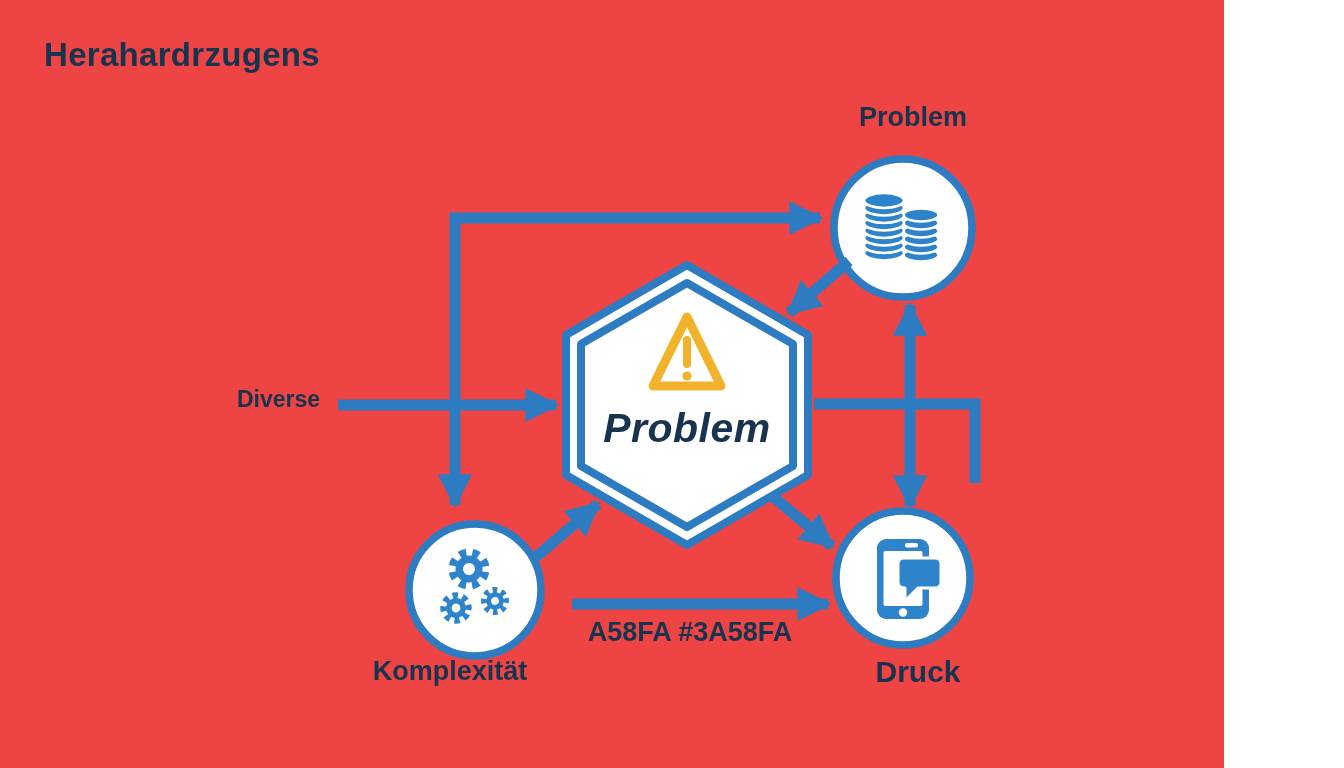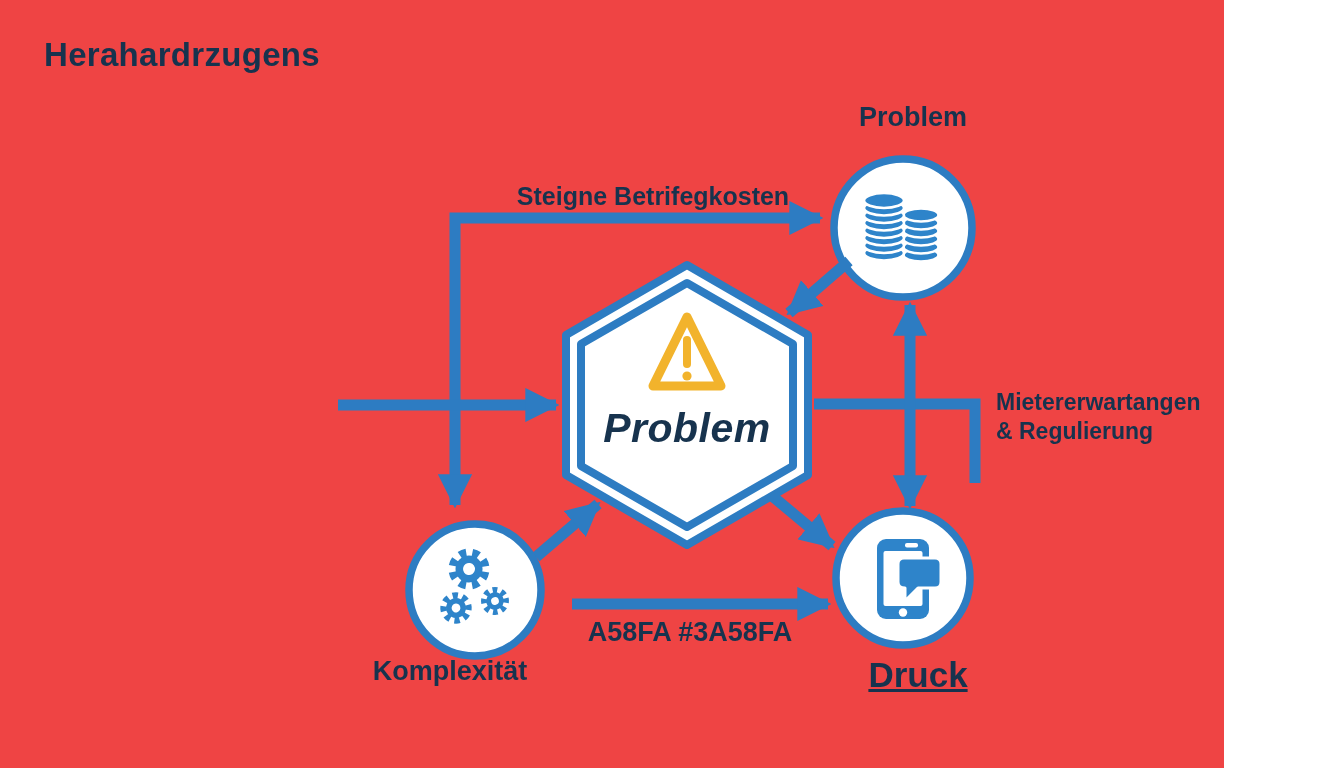--- a/index.html
+++ b/index.html
@@ -10,21 +10,21 @@
   svg.layer{position:absolute;left:0;top:0;}
   .lbl{position:absolute;font-weight:bold;color:#17334e;}
   .title{left:44px;top:34px;font-size:33px;line-height:41px;letter-spacing:.3px;}
   .kosten-label{left:833px;top:102px;width:160px;text-align:center;font-size:27px;}
   .steigne-label{left:493px;top:182px;width:320px;text-align:center;font-size:25px;}
   .diverse-label{left:40px;top:385px;width:280px;text-align:right;font-size:23px;line-height:28px;}
   .mieter-label{left:996px;top:388px;width:280px;text-align:left;font-size:23px;line-height:29px;}
   .problem-label{left:587px;top:405px;width:200px;text-align:center;font-size:41px;letter-spacing:.5px;font-style:italic;}
   .a58fa-label{left:552px;top:617px;width:276px;text-align:center;font-size:27px;}
   .komplex-label{left:350px;top:656px;width:200px;text-align:center;font-size:27px;}
-  .druck-label{left:838px;top:655px;width:160px;text-align:center;font-size:35px;text-decoration:underline;}
+  .druck-label{left:838px;top:655px;width:160px;text-align:center;font-size:30px;}
 </style>
 </head>
 <body>
 
 <div class="canvas">
 
   <svg class="layer" width="1344" height="768" viewBox="0 0 1344 768">
     <defs>
       <marker id="ah" viewBox="0 0 10 10" refX="9" refY="5" markerWidth="3.1" markerHeight="3.1" orient="auto-start-reverse" markerUnits="strokeWidth">
         <path d="M0,0 L10,5 L0,10 Z" fill="#2d7cc2"></path>
@@ -104,29 +104,25 @@
       <path d="M904,558 L935,558 Q941,558 941,564 L941,582 Q941,588 935,588 L918,588 L905,601 L905,588 Q898,588 898,582 L898,564 Q898,558 904,558 Z" fill="#2e84ca" stroke="#ffffff" stroke-width="3" stroke-linejoin="round"></path>
     </g>
   </svg>
 
   <div class="lbl title">
     <div>Herahardrzugens</div>
   </div>
 
   <div class="lbl kosten-label">Problem</div>
 
-  <div class="lbl steigne-label">Steigne Betrifegkosten</div>
 
   <div class="lbl diverse-label">
+    <div>Diverse</div>
   </div>
 
-  <div class="lbl mieter-label">
-    <div>Mietererwartangen</div>
-    <div>&amp; Regulierung</div>
-  </div>
 
   <div class="lbl problem-label">Problem</div>
 
   <div class="lbl a58fa-label">A58FA #3A58FA</div>
 
   <div class="lbl komplex-label">Komplexität</div>
 
   <div class="lbl druck-label">Druck</div>
 </div>
 

